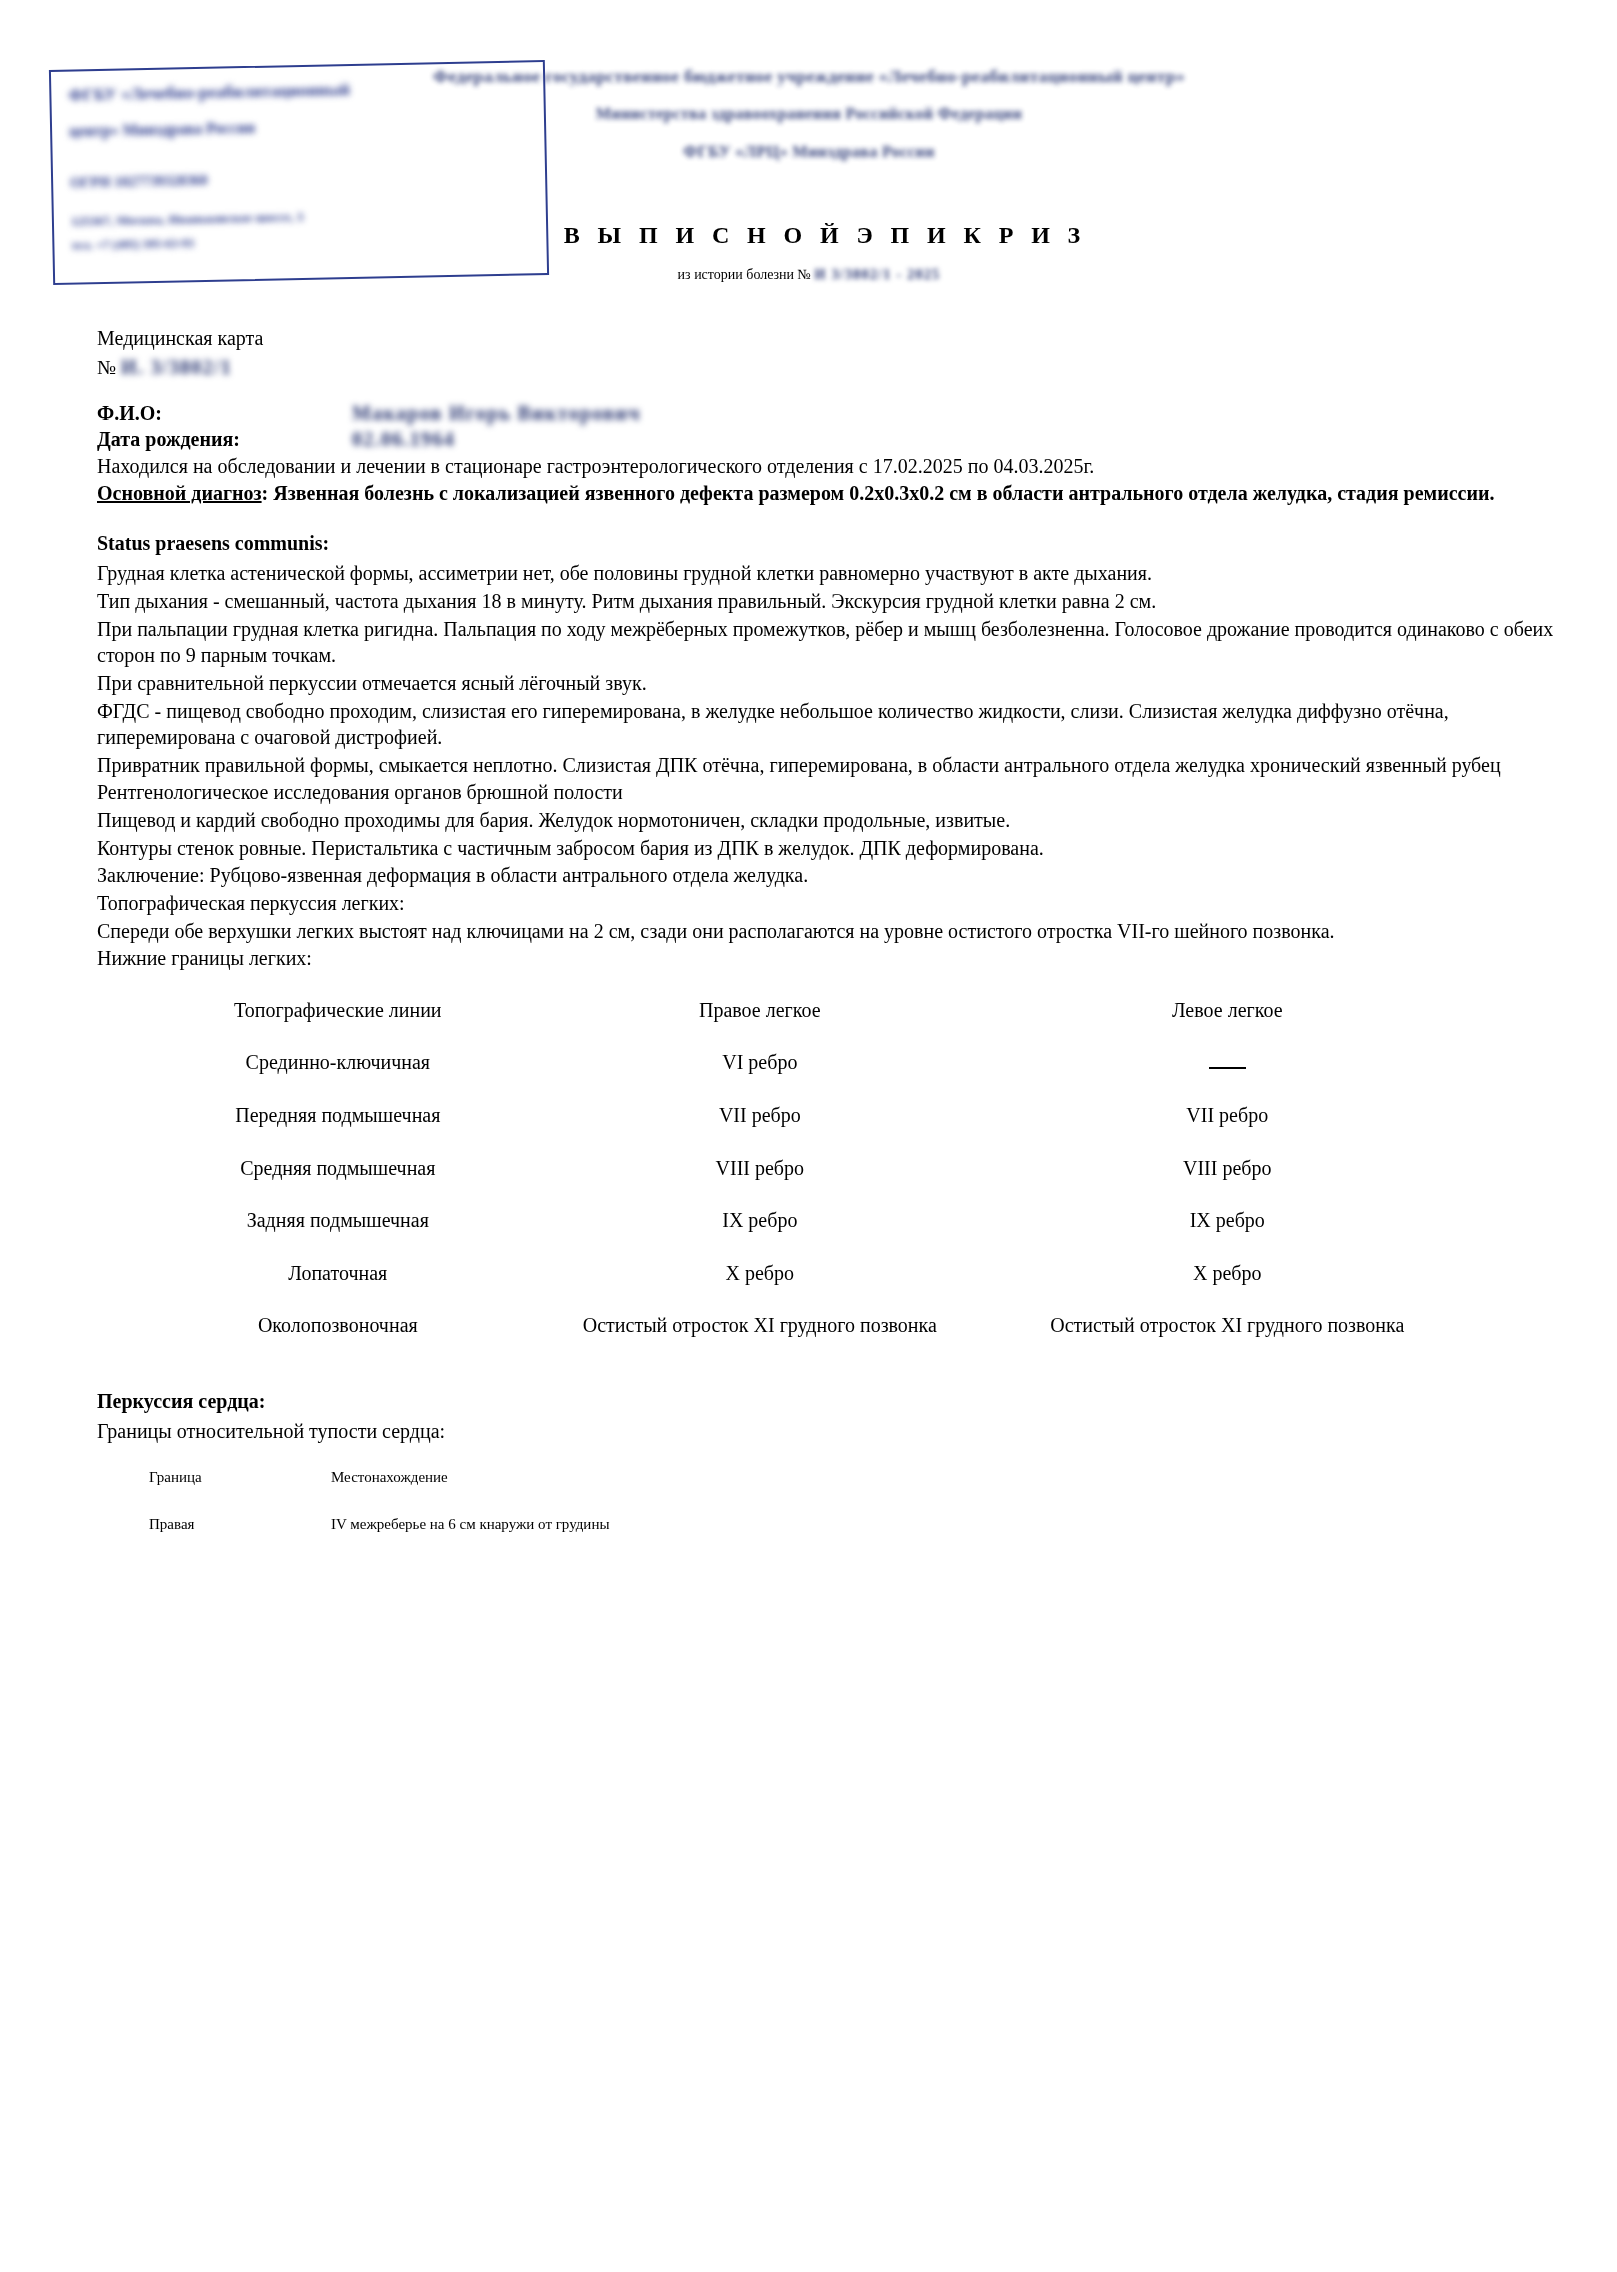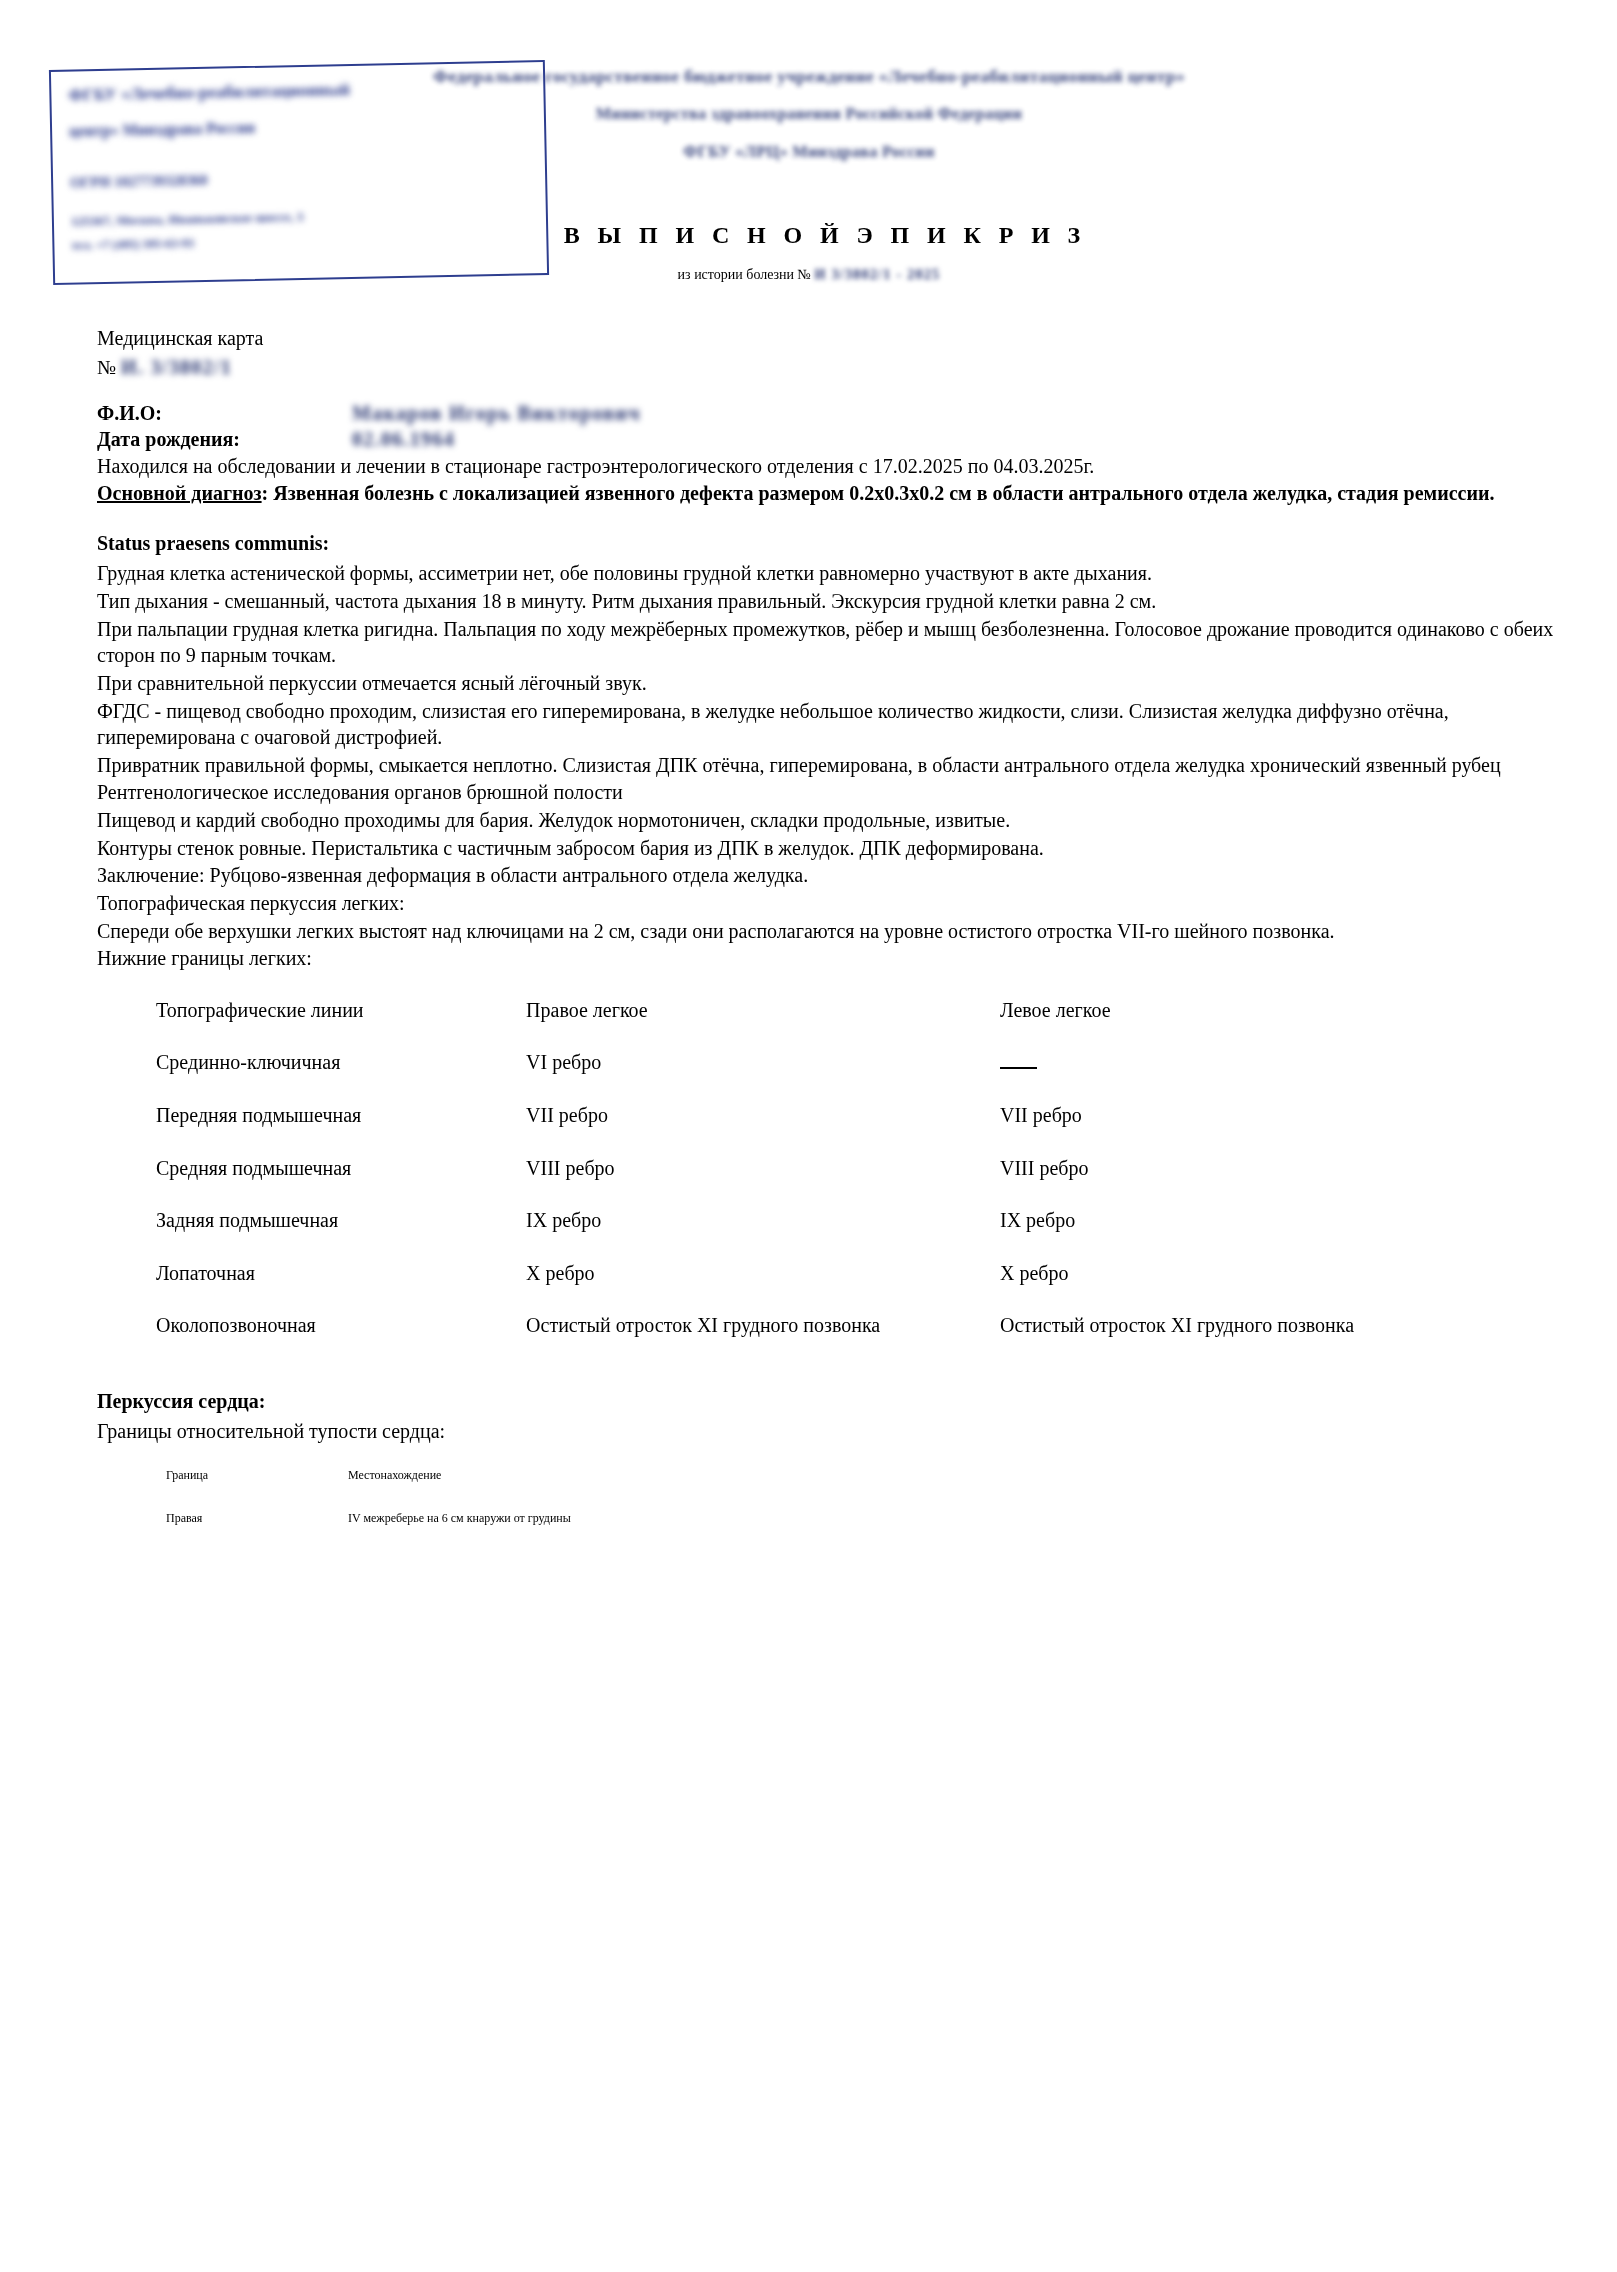--- a/index.html
+++ b/index.html
@@ -147,40 +147,41 @@
   .para { margin: 0 0 1.3px 0; }
 
   .section-head { font-weight: bold; margin: 0 0 3.9px 0; }
 
   
   .lung-table {
     width: 1305px;
     margin: 14.4px 0 0 59px;
     border-collapse: collapse;
     font-size: 20px;
+    text-align: center;
   }
   .lung-table td {
     vertical-align: top;
     padding: 11.7px 6.5px 15.7px 0;
     line-height: 1.26;
   }
   .lung-table td.c1 { width: 365px; }
   .lung-table td.c2 { width: 470px; }
   .lung-table td.c3 { width: 457px; }
   .dash {
     display: inline-block;
     width: 37px;
     border-bottom: 2px solid #000;
     height: 11.7px;
   }
   .heart-table {
     width: 1239px;
-    margin: 13px 0 0 69px;
+    margin: 13px 0 0 52px;
     border-collapse: collapse;
-    font-size: 12px;
+    font-size: 15px;
   }
   .heart-table td {
     vertical-align: top;
     padding: 10.4px 6.5px 17px 0;
   }
   .heart-table td.h1 { width: 163px; }
   .heart-table td.h2 { width: 978px; }
 </style>
 </head>
 <body>

